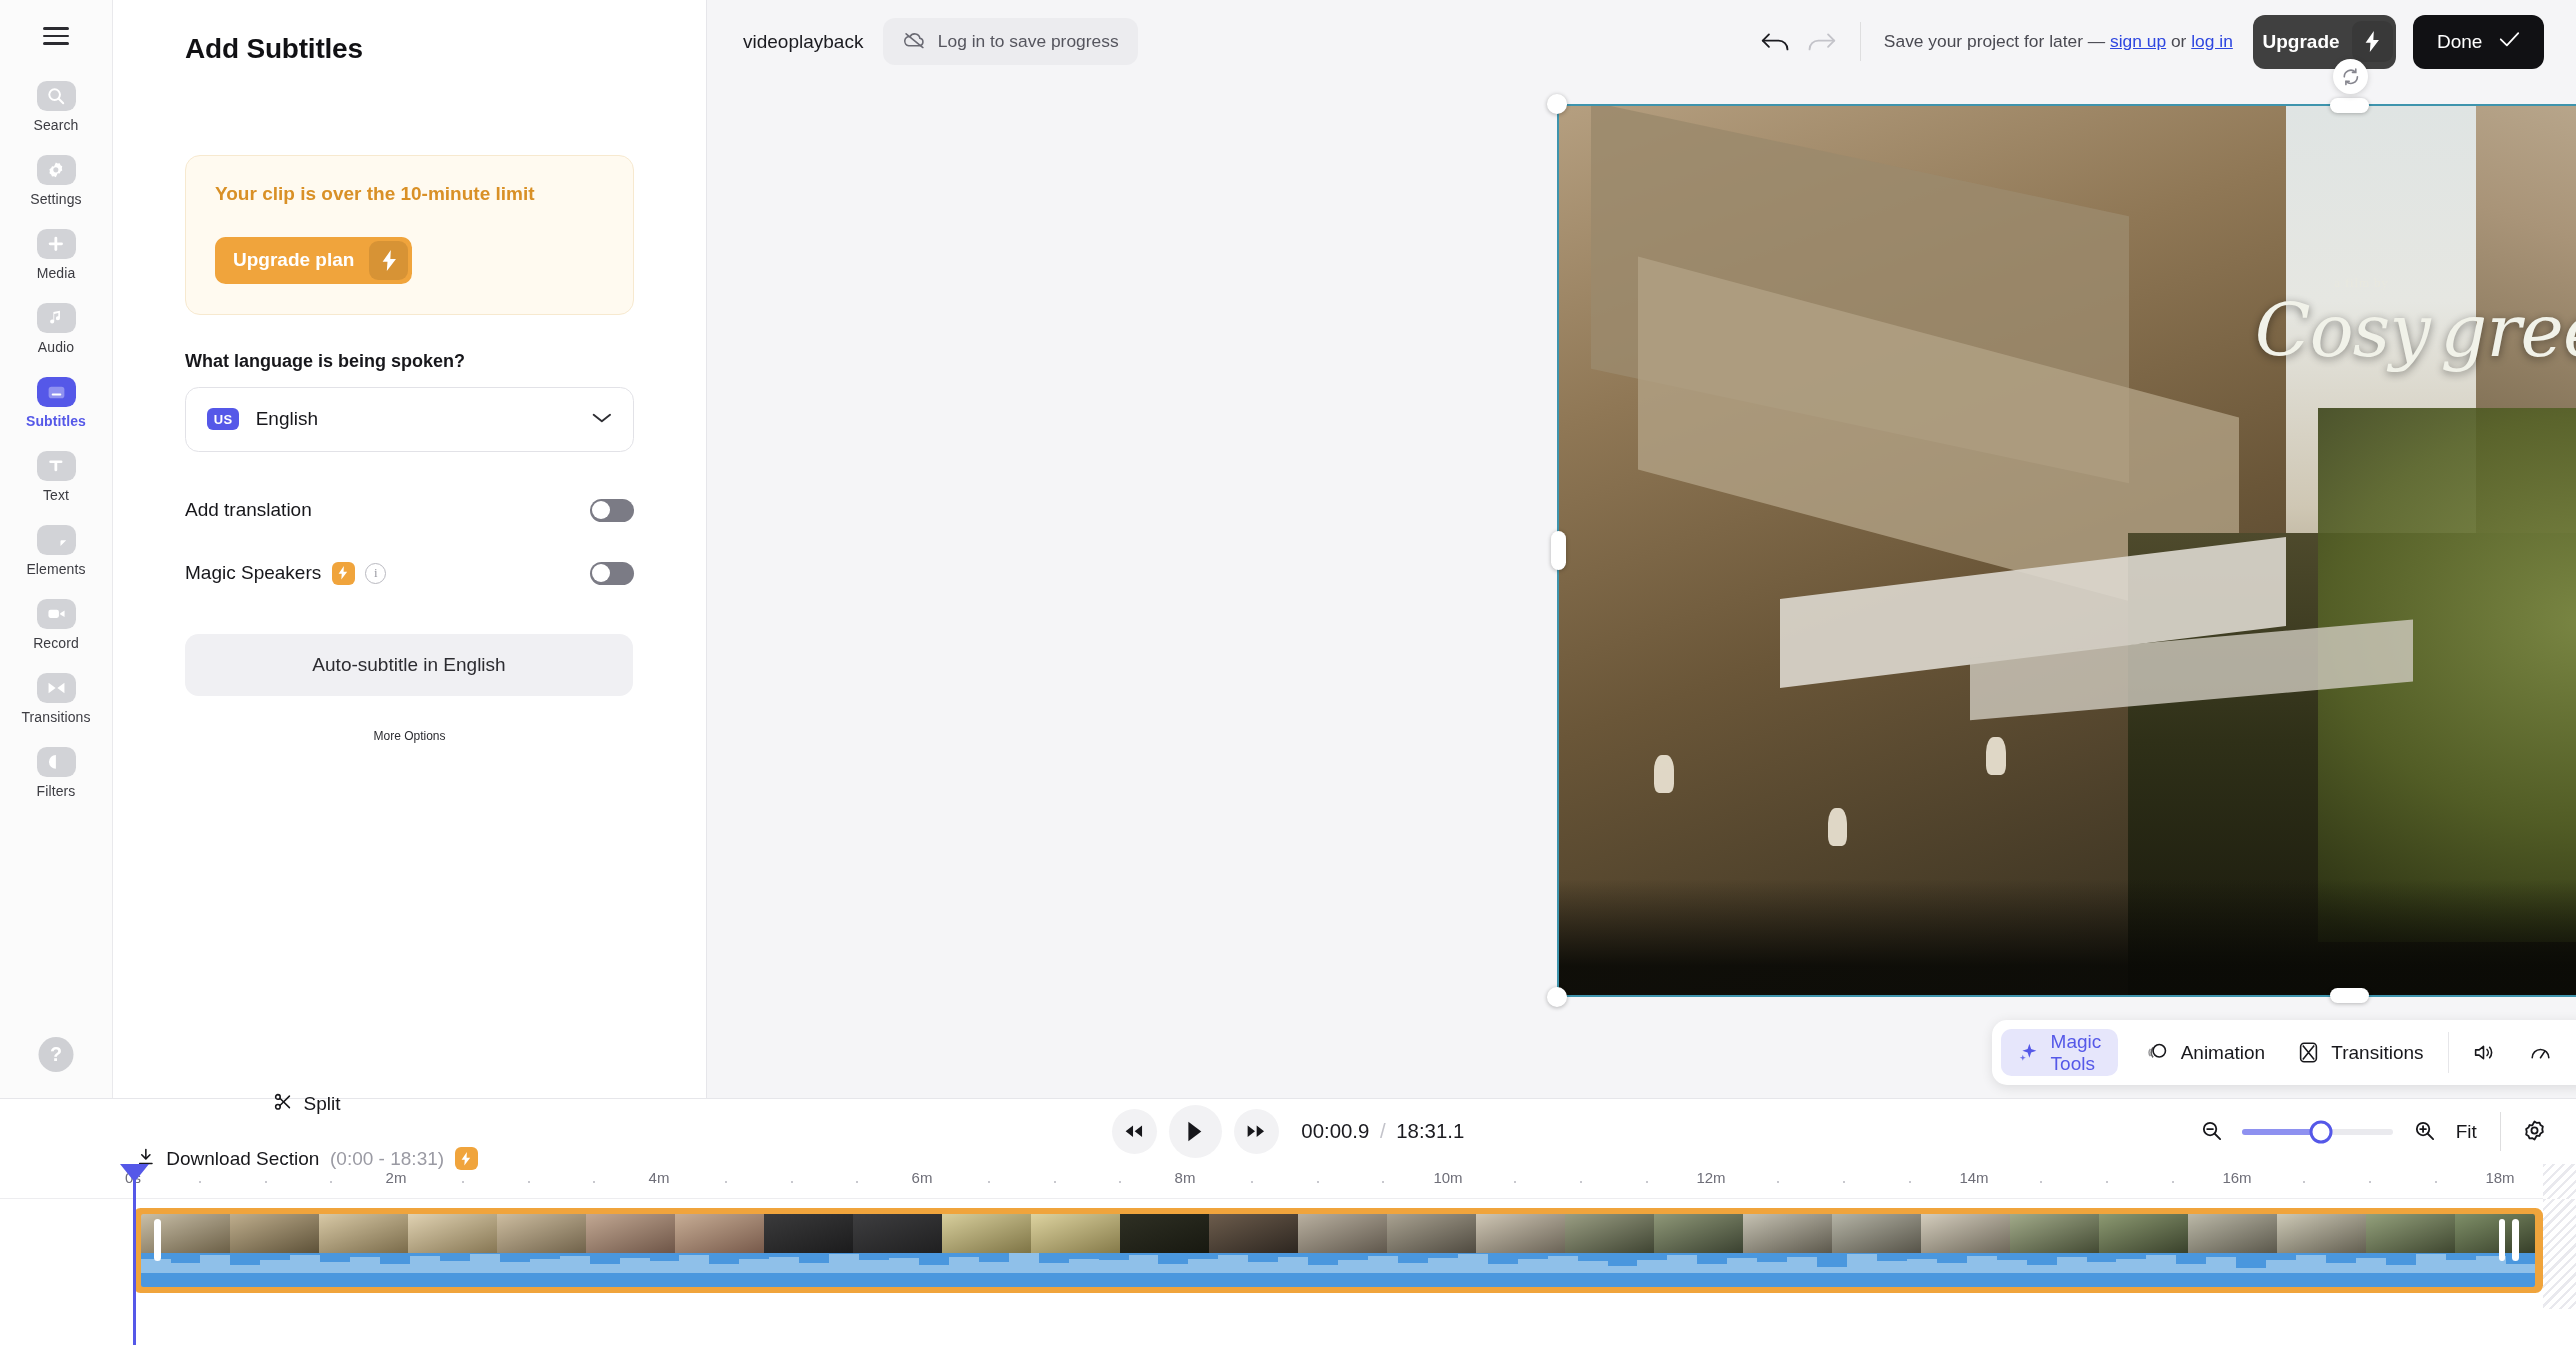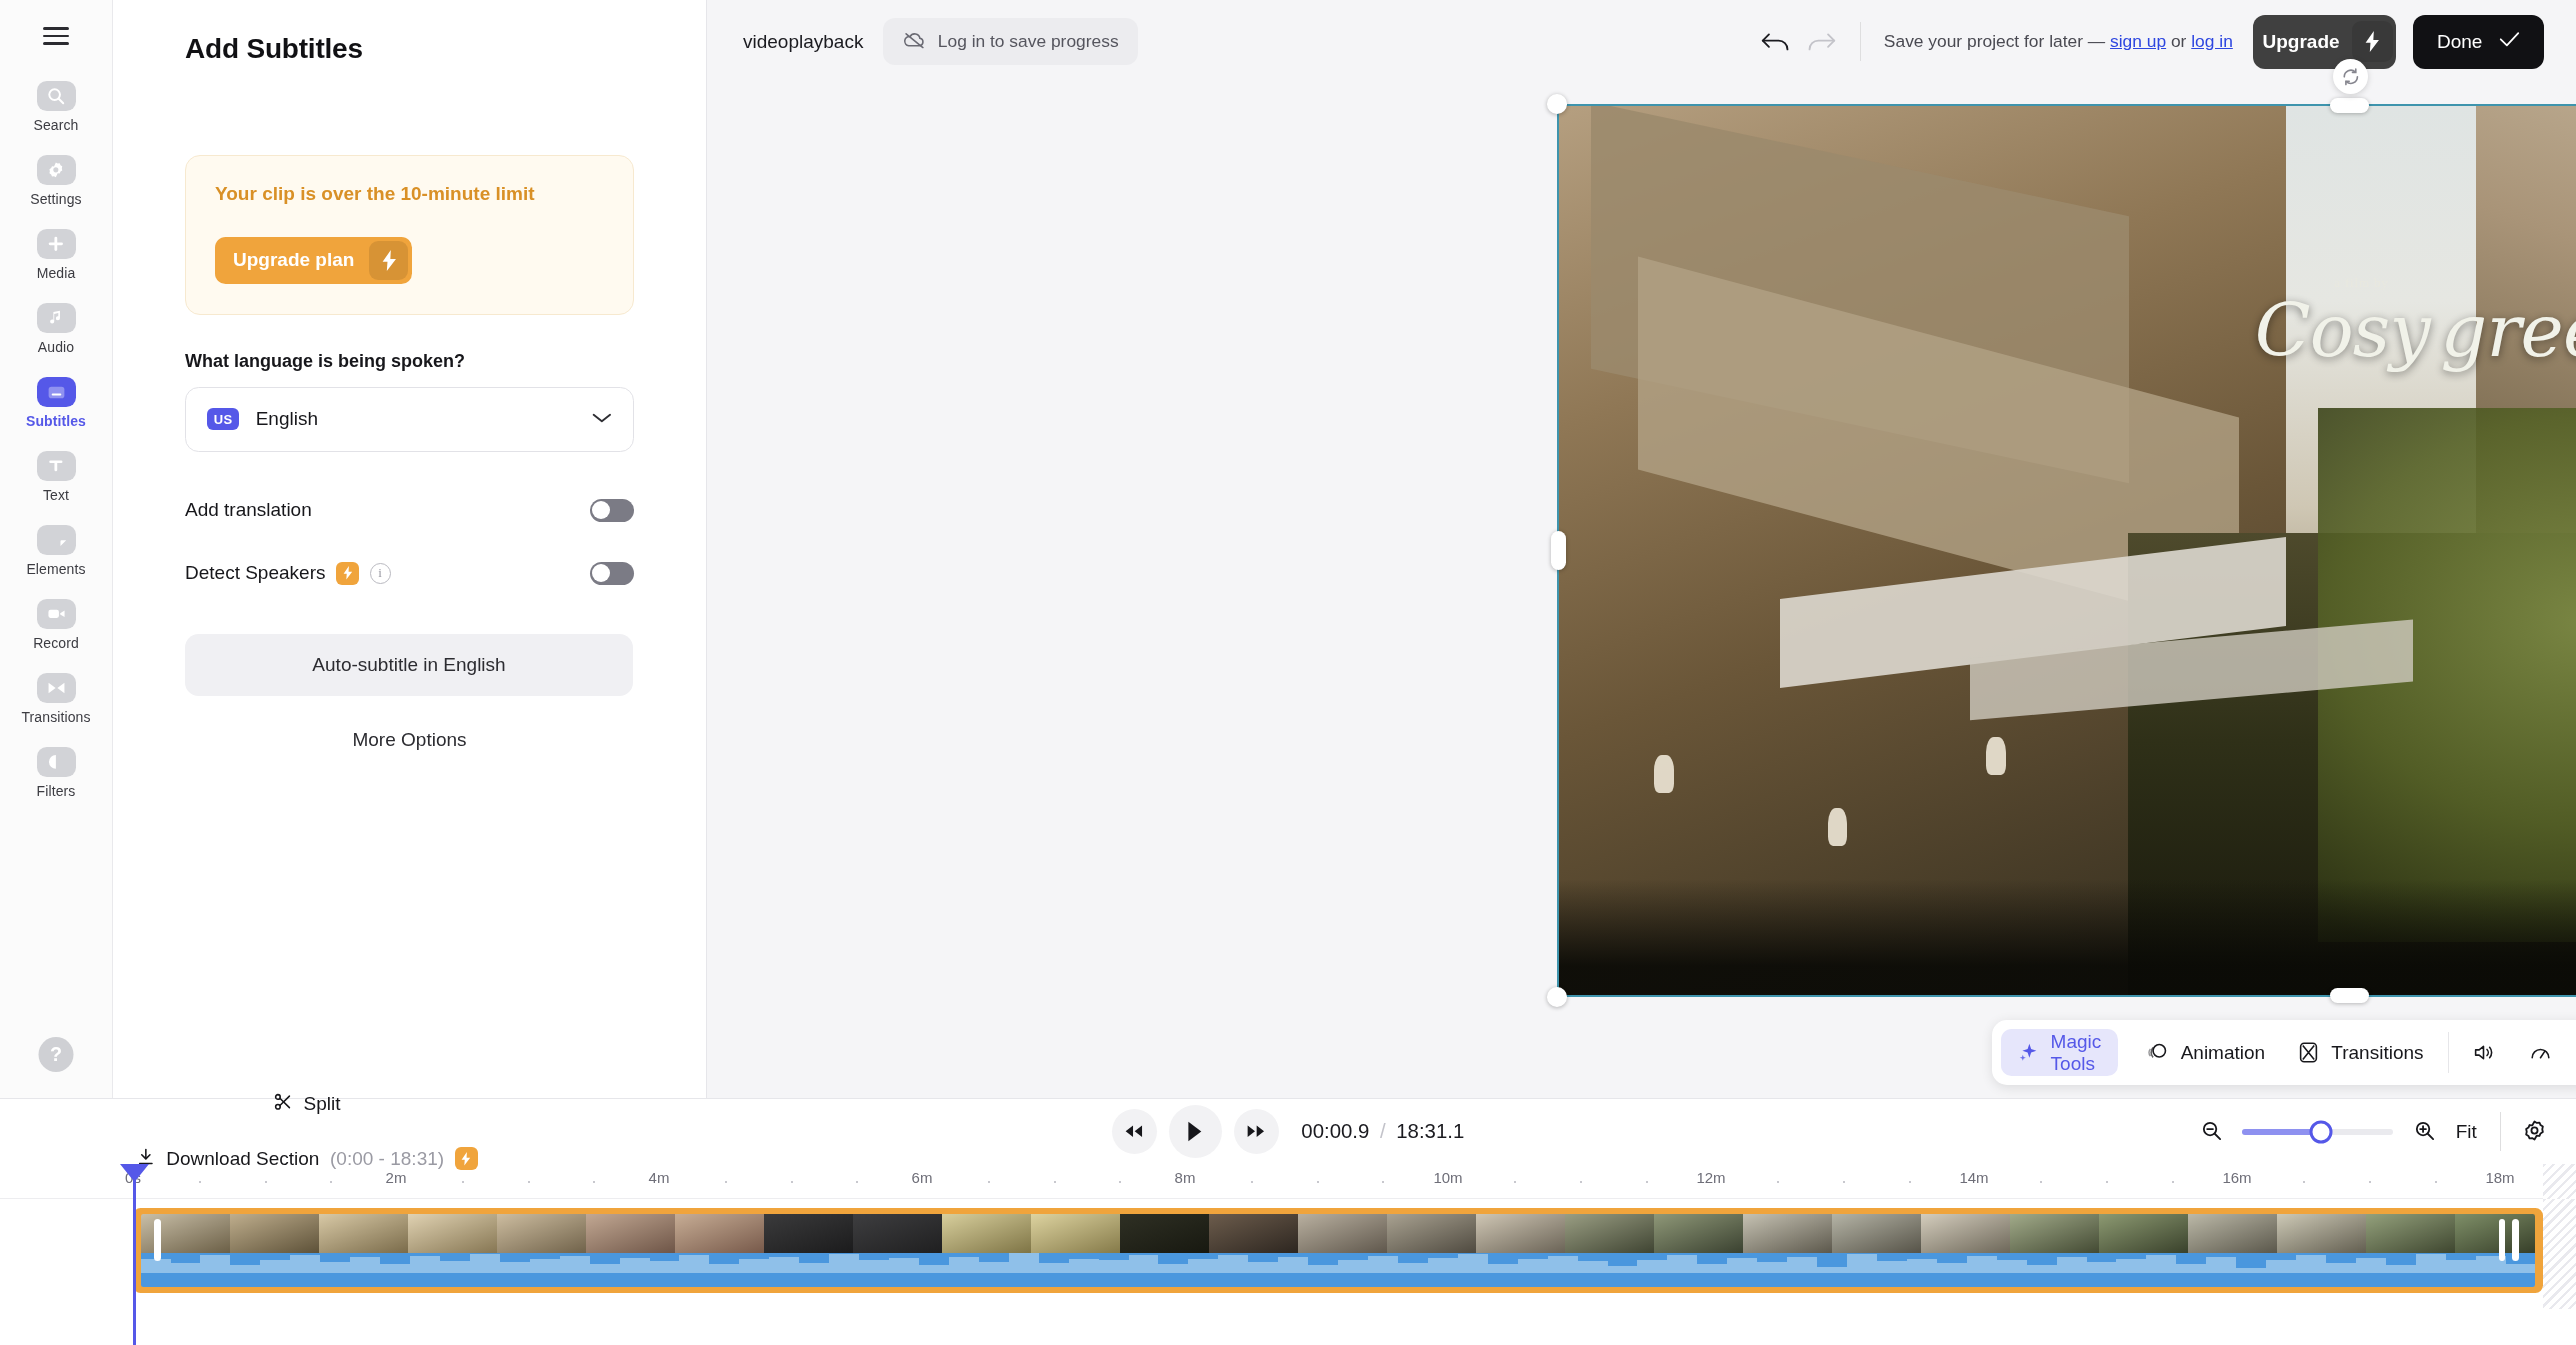--- a/index.html
+++ b/index.html
@@ -102,21 +102,21 @@
     margin-left: auto; width: 44px; height: 23px; border-radius: 12px; background:#7b7b85;
     position:relative; cursor:pointer; flex:0 0 auto;
   }
   .toggle .knob { position:absolute; left:2.3px; top:2.3px; width:18px; height:18px; border-radius:50%; background:#fff; }
 
   .btn-autosub {
     margin: 38px 42px 0 42px; height: 62px; border-radius: 13.6px; background:#f0f0f3;
     border:none; width: calc(100% - 85px); font-size: 19px; color:#2c2c31; cursor:pointer;
     font-family:"Liberation Sans", sans-serif;
   }
-  .more-options { margin: 33px 0 0 0; text-align:center; font-size: 19px; color:#2c2c31; cursor:pointer; font-weight: 500; }
+  .more-options { margin: 33px 0 0 0; text-align:center; font-size: 12px; color:#2c2c31; cursor:pointer; font-weight: 500; }
 
   
   .stage { flex: 1; background:#f5f5f7; position: relative; }
 
   .stage-header {
     height: 83px; display:flex; align-items:center; padding: 0 32px 0 36px; position:relative;
   }
   .proj-name { font-size: 19px; color:#1b1b20; }
   .chip-login {
     margin-left: 19.7px; display:flex; align-items:center; gap:12px;
@@ -394,21 +394,21 @@
       </div>
 
       <div class="row-toggle first">
         <span class="t-label">Add translation</span>
         <span class="toggle">
             <span class="knob"></span>
           </span>
       </div>
 
       <div class="row-toggle second">
-        <span class="t-label">Detect Speakers</span>
+        <span class="t-label">Magic Speakers</span>
         <span class="mini-bolt">
           <svg width="9.8" height="13.6" viewBox="0 0 16 22" fill="#fff">
               <path d="M9.6 0L1 12.4h5.1L5.4 22 15 9.3H9.1z"></path>
             </svg>
         </span>
         <span class="info-dot">i</span>
         <span class="toggle">
             <span class="knob"></span>
           </span>
       </div>

